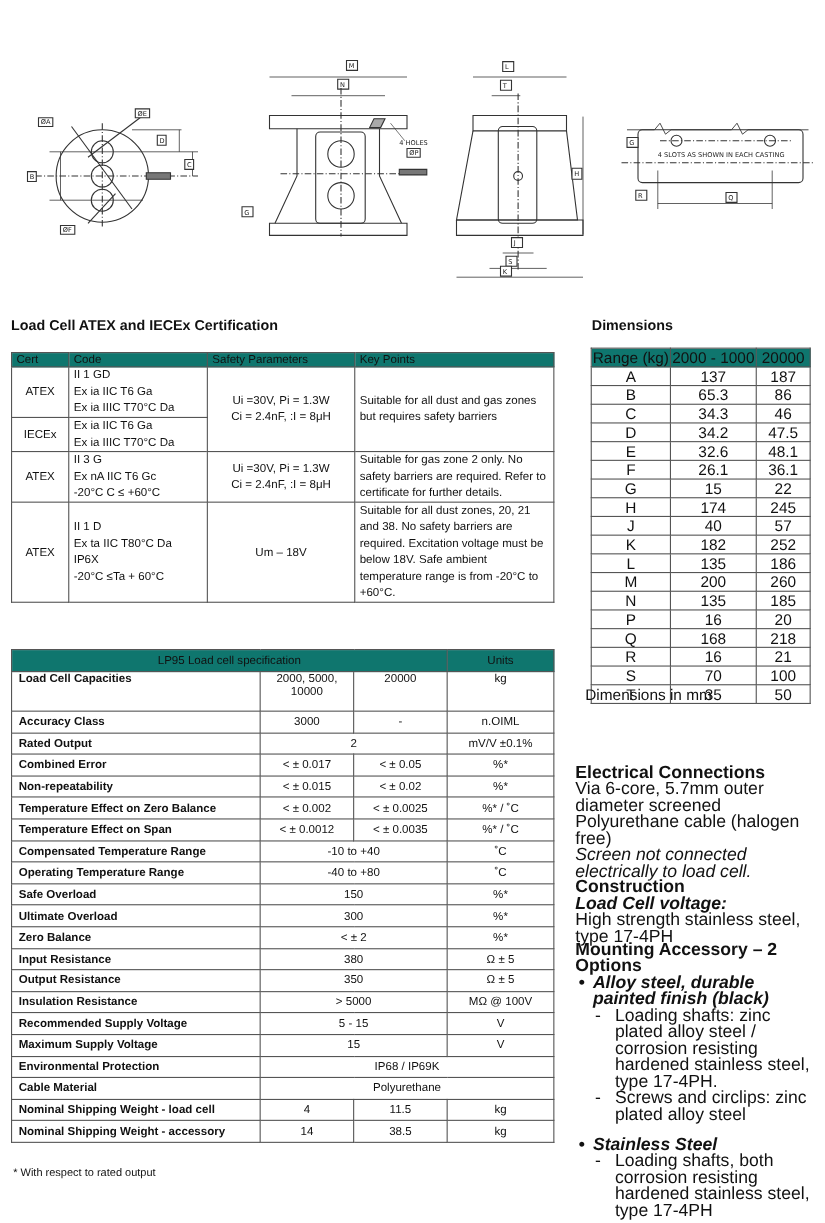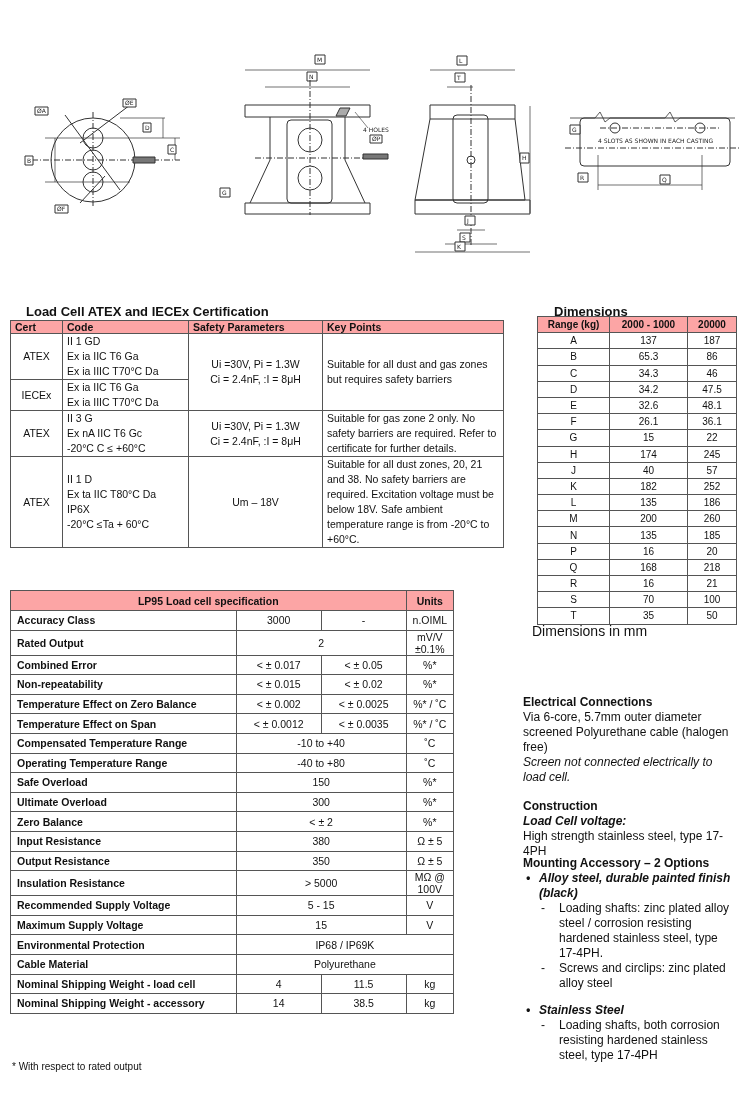--- a/index.html
+++ b/index.html
@@ -1,33 +1,33 @@
 <!DOCTYPE html>
 <html><head>
 <meta charset="utf-8">
 <style>
   html, body { margin:0; padding:0; background:#fff; }
   body { width:750px; height:1112px; position:relative; overflow:hidden;
          font-family:"Liberation Sans", sans-serif; color:#111; }
   svg.draw { position:absolute; }
   svg.draw * { vector-effect:non-scaling-stroke; }
   .lbl { font-family:"DejaVu Sans", sans-serif; font-size:6px; fill:#222; }
-  h2 { margin:16px; font-size:13px; font-weight:bold; position:absolute; }
+  h2 { margin:0; font-size:13px; font-weight:bold; position:absolute; }
   table { border-collapse:collapse; position:absolute; font-size:10.5px; }
   td, th { border:1px solid #555; padding:0 4px; vertical-align:middle; }
-  th { background:#fca5a5; font-weight:bold; text-align:left; }
+  th { background:#0f766e; font-weight:normal; text-align:left; }
   #cert td { line-height:15px; }
   #cert .c { text-align:center; }
   #spec td { height:18.6px; padding:0 6px; }
   #spec td.lab { font-weight:bold; }
   #spec td.c { text-align:center; }
   #spec th { text-align:center; height:19px; }
-  #dims th, #dims td { text-align:center; height:15.2px; padding:0; font-size:10px; }
+  #dims th, #dims td { text-align:center; height:15.2px; padding:0; font-size:14px; }
   .note { font-size:10px; position:absolute; }
-  .side { position:absolute; left:523px; width:215px; font-size:12px; line-height:15px; }
+  .side { position:absolute; left:523px; width:215px; font-size:16px; line-height:15px; }
   .side b { display:block; }
   .side .it { font-style:italic; }
   .side .bi { font-style:italic; font-weight:bold; }
   .blt { position:relative; padding-left:16px; }
   .blt:before { content:"\2022"; position:absolute; left:3px; }
   .dsh { position:relative; padding-left:36px; }
   .dsh:before { content:"-"; position:absolute; left:18px; }
 </style>
 </head>
 <body>
@@ -302,34 +302,40 @@
       </tr>
       <tr>
         <td>T</td>
         <td>35</td>
         <td>50</td>
       </tr>
     </tbody>
 </table>
 <div class="note" style="left:532px;top:623px;font-style:normal;font-size:14px">Dimensions in mm</div>
 
-<table id="spec" style="left:10px;top:590px;width:444px">
+<table id="spec" style="left:10px;top:590px;width:494px">
   <colgroup>
       <col style="width:226px">
       <col style="width:85px">
       <col style="width:85px">
       <col>
     </colgroup>
   <thead>
     <tr>
       <th colspan="3">LP95 Load cell specification</th>
       <th>Units</th>
     </tr>
   </thead>
   <tbody id="spec-body">
+      <tr style="height: 36px;">
+        <td class="lab" style="vertical-align: top;">Load Cell Capacities</td>
+        <td class="c" style="vertical-align: top;">2000, 5000, 10000</td>
+        <td class="c" style="vertical-align: top;">20000</td>
+        <td class="c" style="vertical-align: top;">kg</td>
+      </tr>
       <tr>
         <td class="lab">Accuracy Class</td>
         <td class="c">3000</td>
         <td class="c">-</td>
         <td class="c">n.OIML</td>
       </tr>
       <tr>
         <td class="lab">Rated Output</td>
         <td class="c" colspan="2">2</td>
         <td class="c">mV/V ±0.1%</td>

